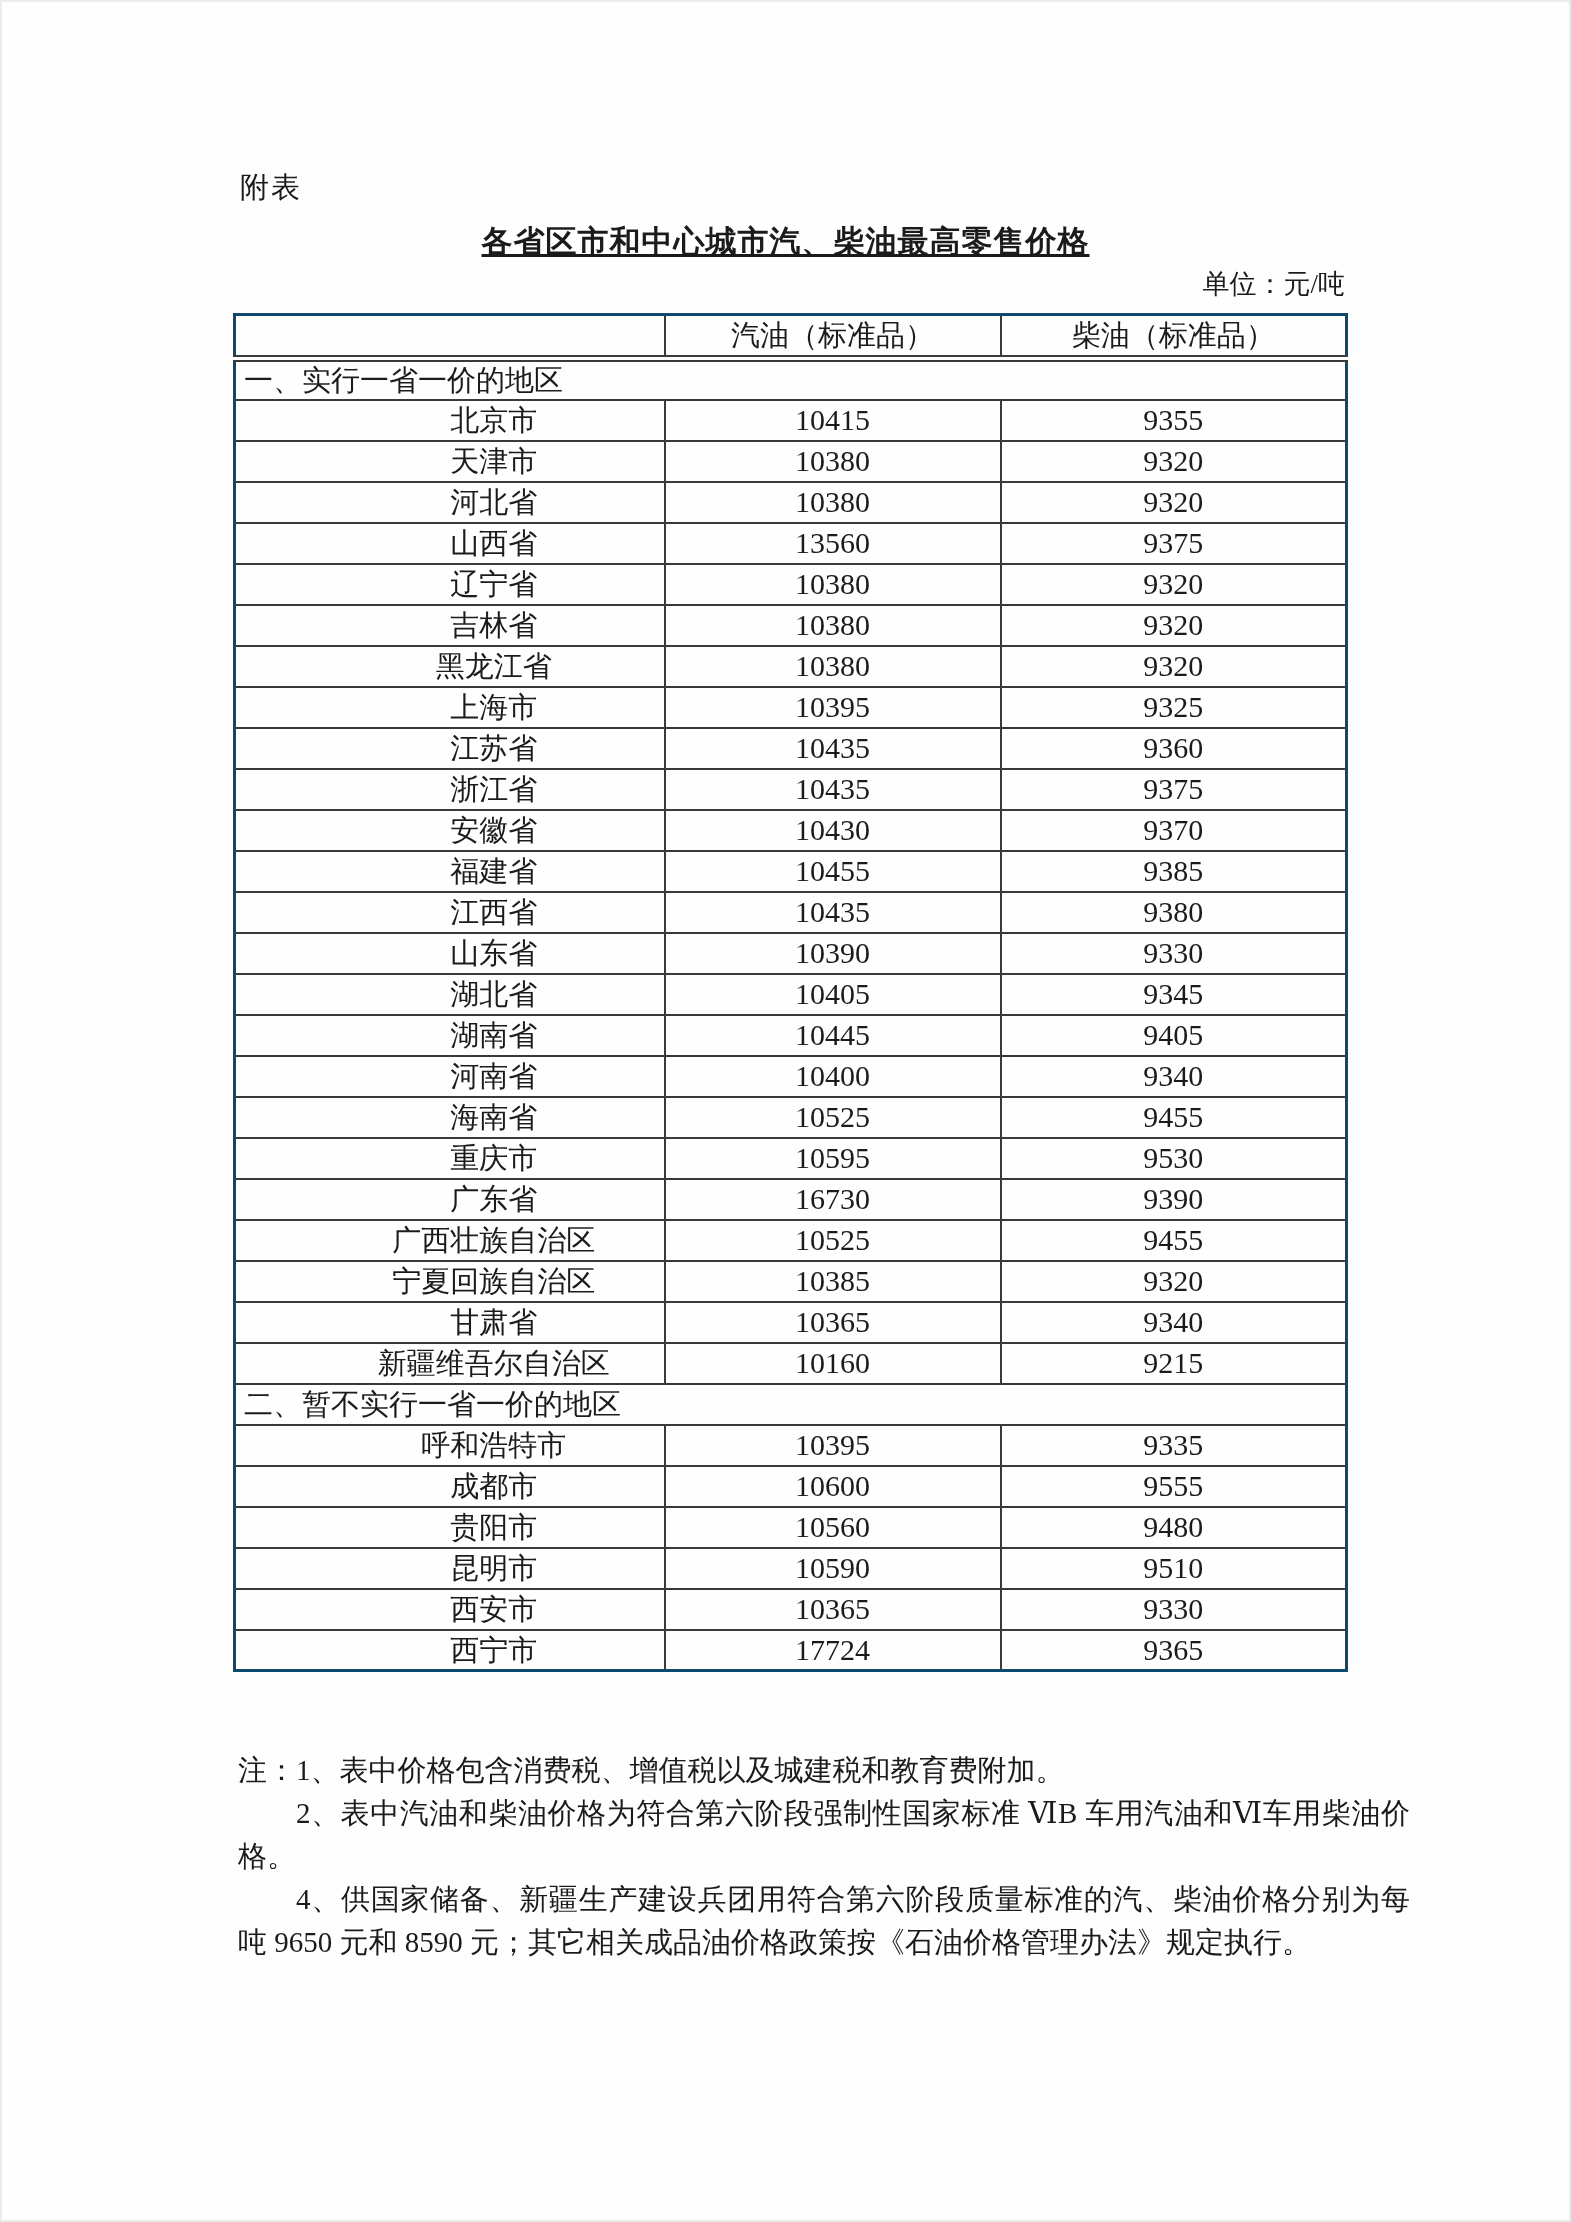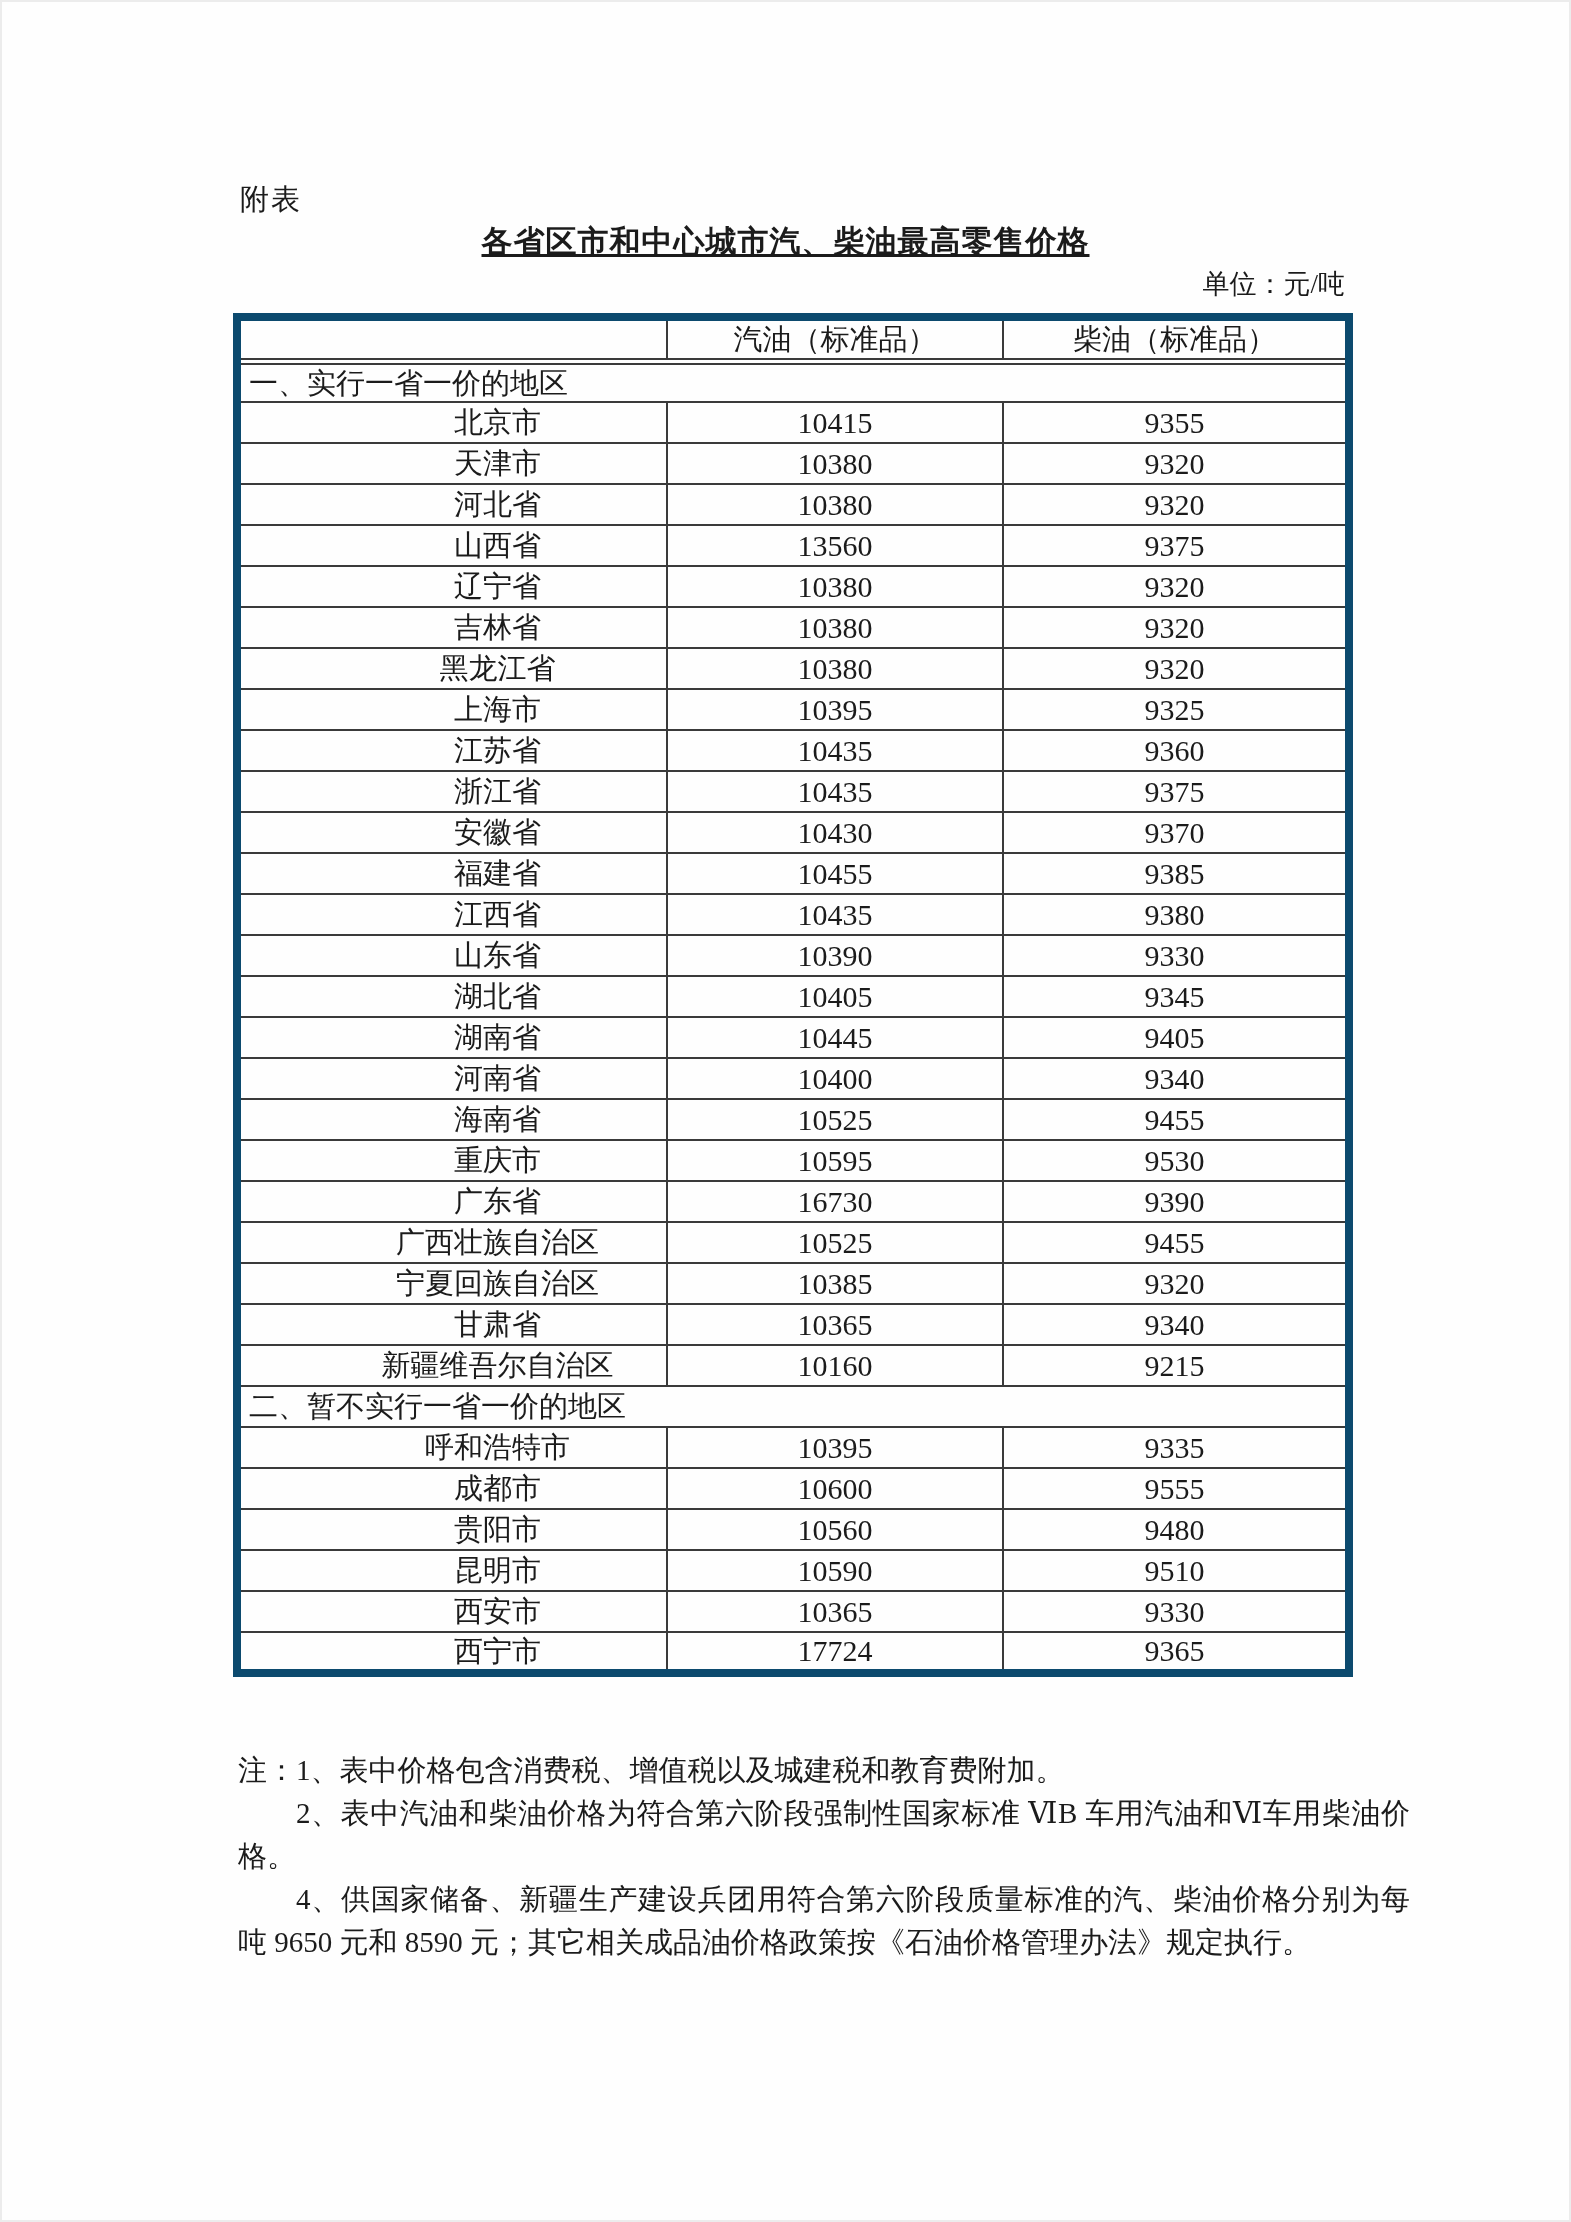--- a/index.html
+++ b/index.html
@@ -5,37 +5,37 @@
   * { margin:0; padding:0; box-sizing:border-box; }
   html,body { background:#ffffff; }
   .page {
     position:relative; width:1571px; height:2222px; overflow:hidden;
     background:#fefefe;
     box-shadow: inset 0 0 0 2px #ececec;
     font-family:"Liberation Serif","DejaVu Serif",serif;
     color:#1b1b1b;
   }
   .doc-tag {
-    position:absolute; left:240px; top:180px;
+    position:absolute; left:240px; top:168px;
     font-size:29px; letter-spacing:2px;
   }
   .doc-title {
     position:absolute; left:0; top:221px; width:100%;
     text-align:center; font-weight:bold; font-size:31px; letter-spacing:1px;
     font-family:"Liberation Sans","DejaVu Sans",sans-serif;
     text-decoration:underline;
   }
   .unit-label {
     position:absolute; right:226px; top:266px;
     font-size:27px;
   }
   .table-wrap { position:absolute; left:233px; top:313px; }
   table.price-table {
     border-collapse:collapse; table-layout:fixed; width:1112px;
-    border:8px solid #0c4a6e;
+    border:3px solid #0c4a6e;
     padding-left:28px;
   }
   .price-table col.c1 { width:430px; }
   .price-table col.c2 { width:336px; }
   .price-table col.c3 { width:346px; }
   .price-table th, .price-table td {
     border:2px solid #3a3a3a; vertical-align:middle;
     height:41px; line-height:1.05; padding:0;
   }
   .price-table thead th {

